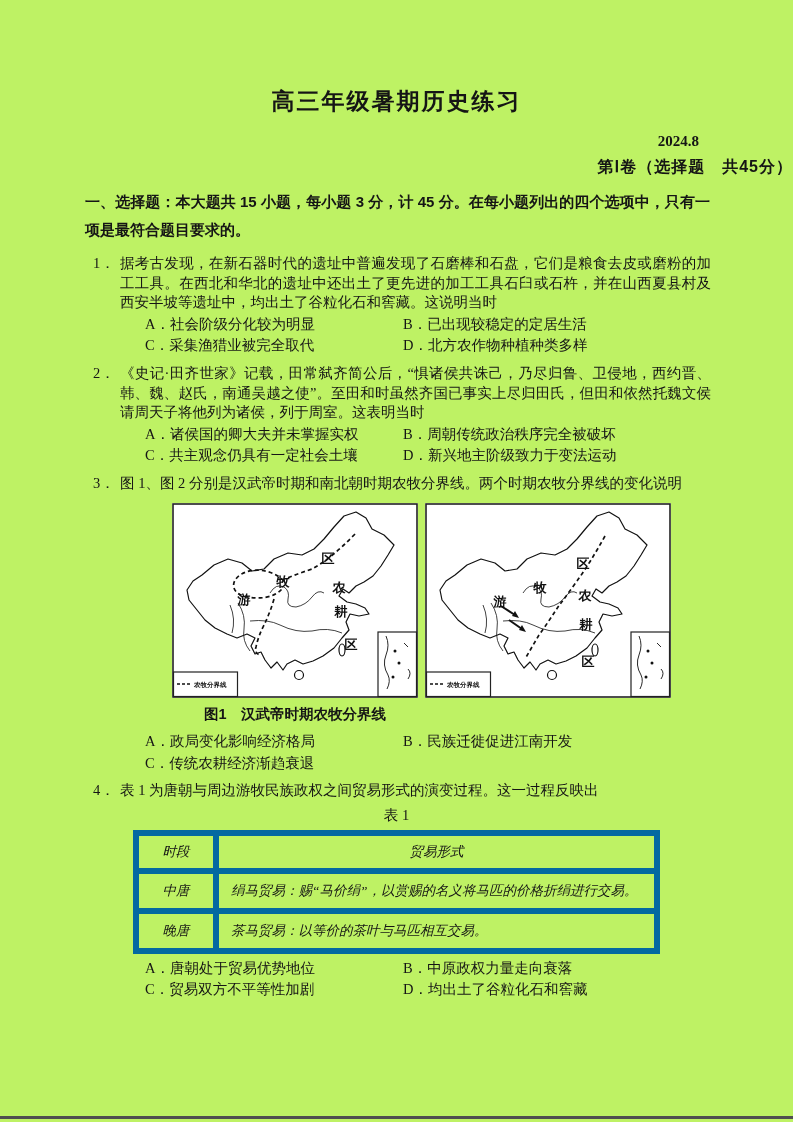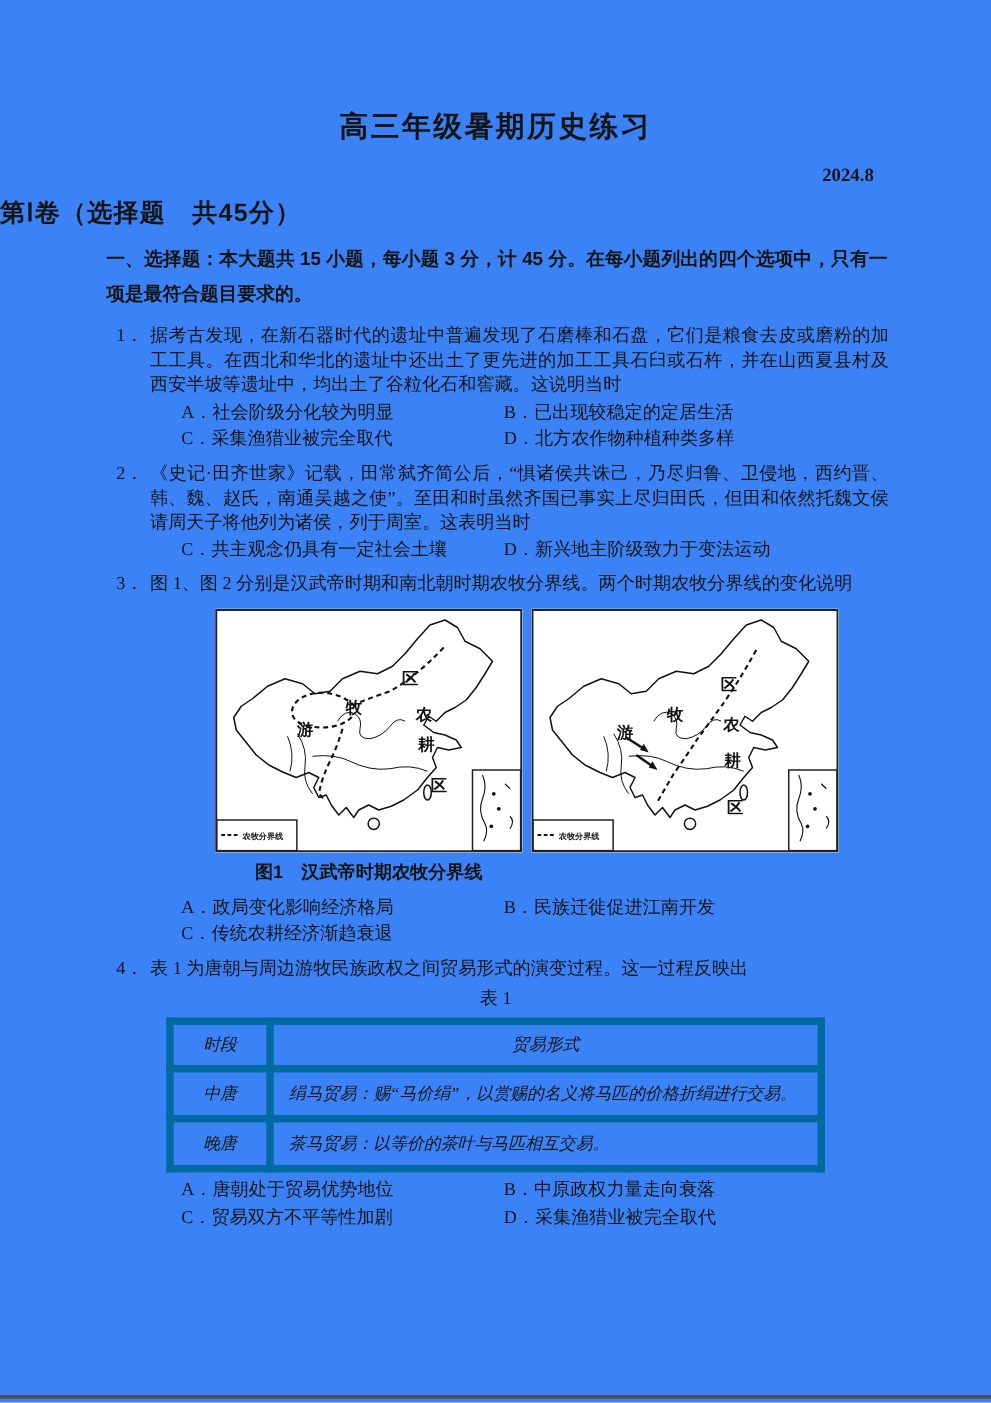--- a/index.html
+++ b/index.html
@@ -1,33 +1,33 @@
 <!DOCTYPE html>
 <html><head>
 <meta charset="utf-8">
 <style>
   html,body { margin:0; padding:0; background:#e8e8e8; }
   .page {
     width:793px; height:1122px; margin:0 auto; position:relative;
-    background:#3b82f6; overflow:hidden; color:#151515;
+    background:#bef264; overflow:hidden; color:#151515;
     font-family:"Liberation Serif", serif;
   }
   .title {
     padding-top:86px; text-align:center;
     font-family:"Liberation Sans", sans-serif;
     font-size:23px; font-weight:700; letter-spacing:2px;
   }
   .date {
     margin-top:16px; padding-right:94px; text-align:right;
     font-size:15px; font-weight:700;
   }
   .section-header {
-    margin-top:7px; text-align:left;
+    margin-top:7px; text-align:right;
     font-family:"Liberation Sans", sans-serif;
-    font-size:20px; font-weight:700; letter-spacing:1px;
+    font-size:16px; font-weight:700; letter-spacing:1px;
   }
   .intro {
     margin:10px 83px 0 85px;
     font-family:"Liberation Sans", sans-serif;
     font-size:15px; line-height:28px; font-weight:700;
     text-align:justify;
   }
   .questions {
     margin:10px 82px 0 93px;
     font-size:14.5px; line-height:19.6px;
@@ -97,20 +97,24 @@
           <span class="opt1">C．采集渔猎业被完全取代</span>
           <span class="opt2">D．北方农作物种植种类多样</span>
         </div>
       </div>
     </div>
 
     <div class="question">
       <div class="qnum">2．</div>
       <div class="qbody">
         <div class="stem">《史记·田齐世家》记载，田常弑齐简公后，“惧诸侯共诛己，乃尽归鲁、卫侵地，西约晋、韩、魏、赵氏，南通吴越之使”。至田和时虽然齐国已事实上尽归田氏，但田和依然托魏文侯请周天子将他列为诸侯，列于周室。这表明当时</div>
+        <div class="optrow">
+          <span class="opt1">A．诸侯国的卿大夫并未掌握实权</span>
+          <span class="opt2">B．周朝传统政治秩序完全被破坏</span>
+        </div>
         <div class="optrow">
           <span class="opt1">C．共主观念仍具有一定社会土壤</span>
           <span class="opt2">D．新兴地主阶级致力于变法运动</span>
         </div>
       </div>
     </div>
 
     <div class="question">
       <div class="qnum">3．</div>
       <div class="qbody">
@@ -247,21 +251,21 @@
           </tbody>
             </table>
         </div>
 
         <div class="optrow" style="margin-top:5px">
           <span class="opt1">A．唐朝处于贸易优势地位</span>
           <span class="opt2">B．中原政权力量走向衰落</span>
         </div>
         <div class="optrow">
           <span class="opt1">C．贸易双方不平等性加剧</span>
-          <span class="opt2">D．采集渔猎业被完全取代</span>
+          <span class="opt2">D．均出土了谷粒化石和窖藏</span>
         </div>
       </div>
     </div>
 
   </div>
 
   <div class="bottom-line"></div>
 </div>
 
 </body></html>

